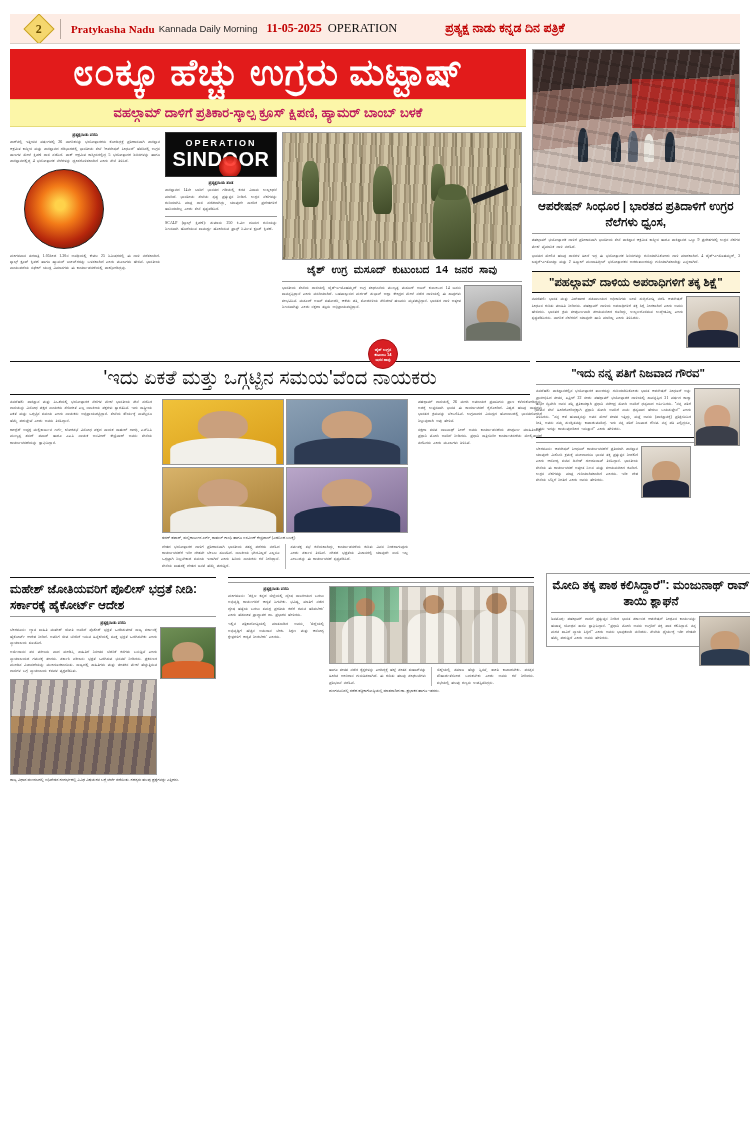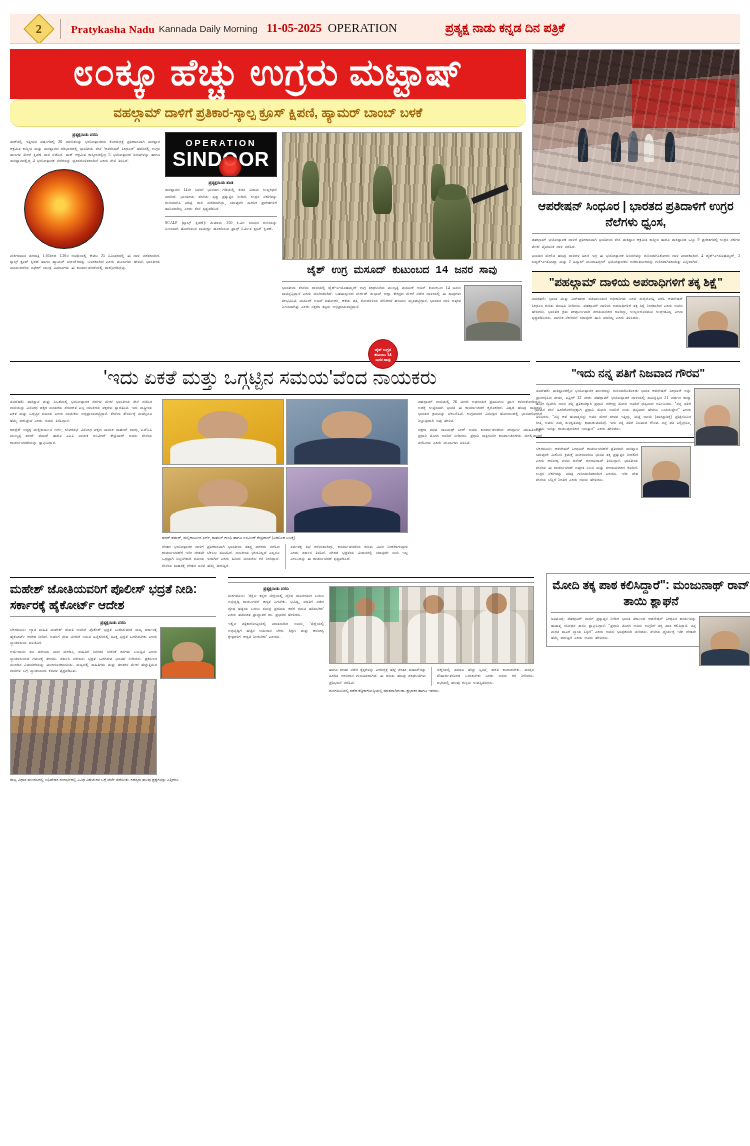--- a/index.html
+++ b/index.html
@@ -42,21 +42,21 @@
   .top-right { width: 210px; }
 
   .banner {
     background: #e21b1b; color: #fff; text-align: center;
     font-size: 37px; font-weight: bold; line-height: 1.12; padding: 3px 0 6px;
     letter-spacing: .5px;
   }
   .deck { text-align: center; font-size: 12.5px; font-weight: bold; color: #111; padding: 6px 2px 5px; }
   .yellowband {
     background: #fcf6a8; text-align: center; font-size: 13px; font-weight: bold;
-    color: #a16207; padding: 5px 2px; border-top: 1px solid #e6dc7a; border-bottom: 1px solid #e6dc7a; border-radius: 9px;
+    color: #be185d; padding: 5px 2px; border-top: 1px solid #e6dc7a; border-bottom: 1px solid #e6dc7a;
   }
 
   
   .tx { font-size: 3.9px; line-height: 1.62; color: #2a2a2a; text-align: justify;
         word-spacing: 1px; font-family: "Liberation Serif", serif; }
   .tx.k { letter-spacing: .1px; }
   .byline { font-size: 4.4px; font-weight: bold; text-align: center; color: #111; margin-bottom: 2px; }
 
   .cols3 { display: flex; gap: 5px; margin-top: 5px; }
   .col { flex: 1; }

